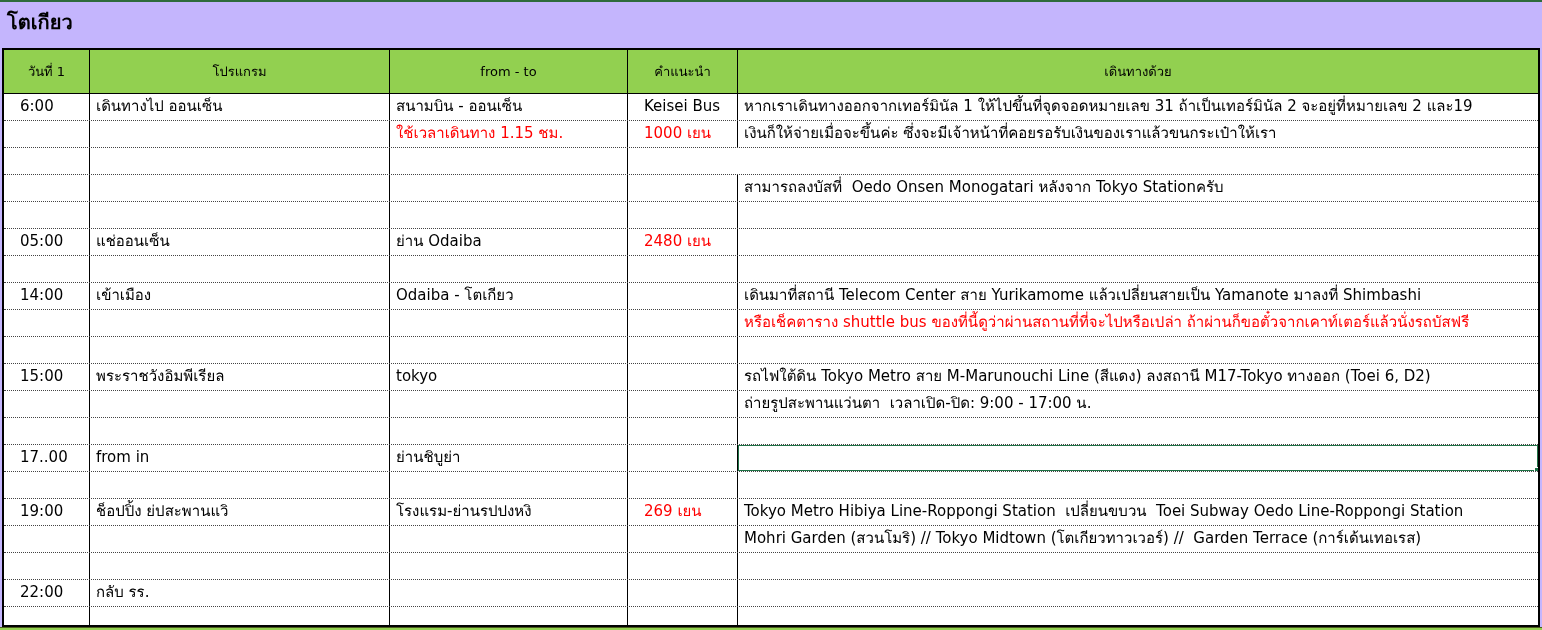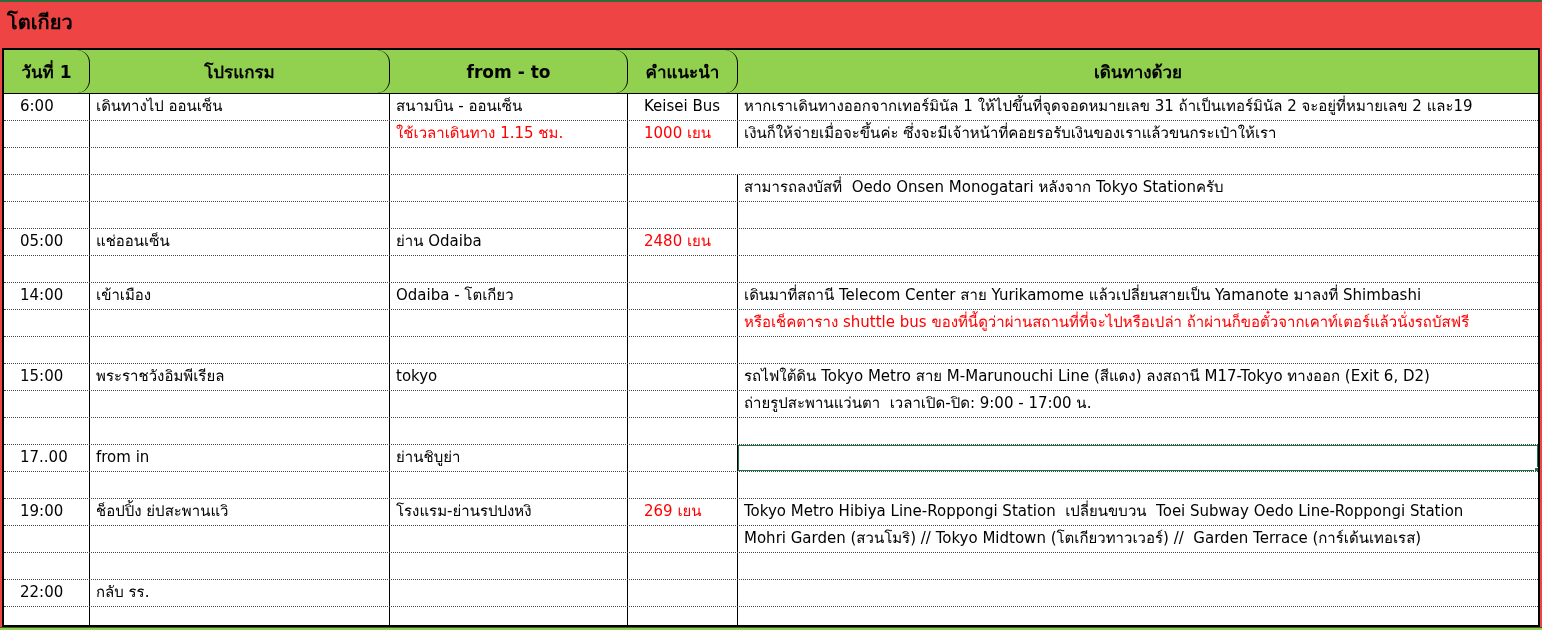--- a/index.html
+++ b/index.html
@@ -1,32 +1,32 @@
 <!DOCTYPE html>
 <html><head>
 <meta charset="utf-8">
 <style>
   * { margin:0; padding:0; box-sizing:border-box; }
   html,body { width:1542px; height:630px; overflow:hidden; }
   body { font-family:"DejaVu Sans","Liberation Sans",sans-serif; background:#ebefe2; }
 
-  .screen { position:relative; width:1542px; height:630px; background:#ef4444; overflow:hidden; }
+  .screen { position:relative; width:1542px; height:630px; background:#c4b5fd; overflow:hidden; }
 
   .topline { position:absolute; top:0; left:0; width:1542px; height:2px; background:#2e6b3c; }
 
   .title-row { position:absolute; top:2px; left:0; width:1542px; height:46px; }
   .sheet-title { display:inline-block; padding:4px 0 0 7px; font-size:20px; font-weight:bold; color:#000; }
 
   .itable { position:absolute; top:48px; left:2px; width:1538px; border:2px solid #000; background:#fff; }
 
   .grid-row { display:grid; grid-template-columns:86px 300px 238px 110px 1fr; }
 
   .hrow { height:44px; background:#92d050; border-bottom:1px solid #000; }
   .hcell { border-right:1px solid #000; display:flex; align-items:center; justify-content:center;
-           font-weight:bold; font-size:17px; color:#000; overflow:hidden; white-space:nowrap;border-radius:13px; }
+           font-weight:normal; font-size:13px; color:#000; overflow:hidden; white-space:nowrap; }
   .hcell:last-child { border-right:none; }
 
   .t-row { height:27px; border-bottom:1px dotted #444; background:#fff; }
   .t-row.last { height:18px; border-bottom:none; }
   .cell { position:relative; border-right:1px solid #000; font-size:15px; color:#000;
           line-height:25px; overflow:hidden; white-space:pre; padding:0 4px 0 6px; }
   .cell:last-child { border-right:none; }
   .c-time, .c-transport { text-align:left; padding:0 16px; }
   .red { color:#ff0000; }
 
@@ -124,21 +124,21 @@
           <div class="cell c-program"></div>
           <div class="cell c-from-to"></div>
           <div class="cell c-transport"></div>
           <div class="cell c-advice"></div>
         </div>
         <div class="grid-row t-row">
           <div class="cell c-time">15:00</div>
           <div class="cell c-program">พระราชวังอิมพีเรียล</div>
           <div class="cell c-from-to">tokyo</div>
           <div class="cell c-transport"></div>
-          <div class="cell c-advice">รถไฟใต้ดิน Tokyo Metro สาย M-Marunouchi Line (สีแดง) ลงสถานี M17-Tokyo ทางออก (Exit 6, D2)</div>
+          <div class="cell c-advice">รถไฟใต้ดิน Tokyo Metro สาย M-Marunouchi Line (สีแดง) ลงสถานี M17-Tokyo ทางออก (Toei 6, D2)</div>
         </div>
         <div class="grid-row t-row">
           <div class="cell c-time"></div>
           <div class="cell c-program"></div>
           <div class="cell c-from-to"></div>
           <div class="cell c-transport"></div>
           <div class="cell c-advice">ถ่ายรูปสะพานแว่นตา  เวลาเปิด-ปิด: 9:00 - 17:00 น.</div>
         </div>
         <div class="grid-row t-row">
           <div class="cell c-time"></div>

